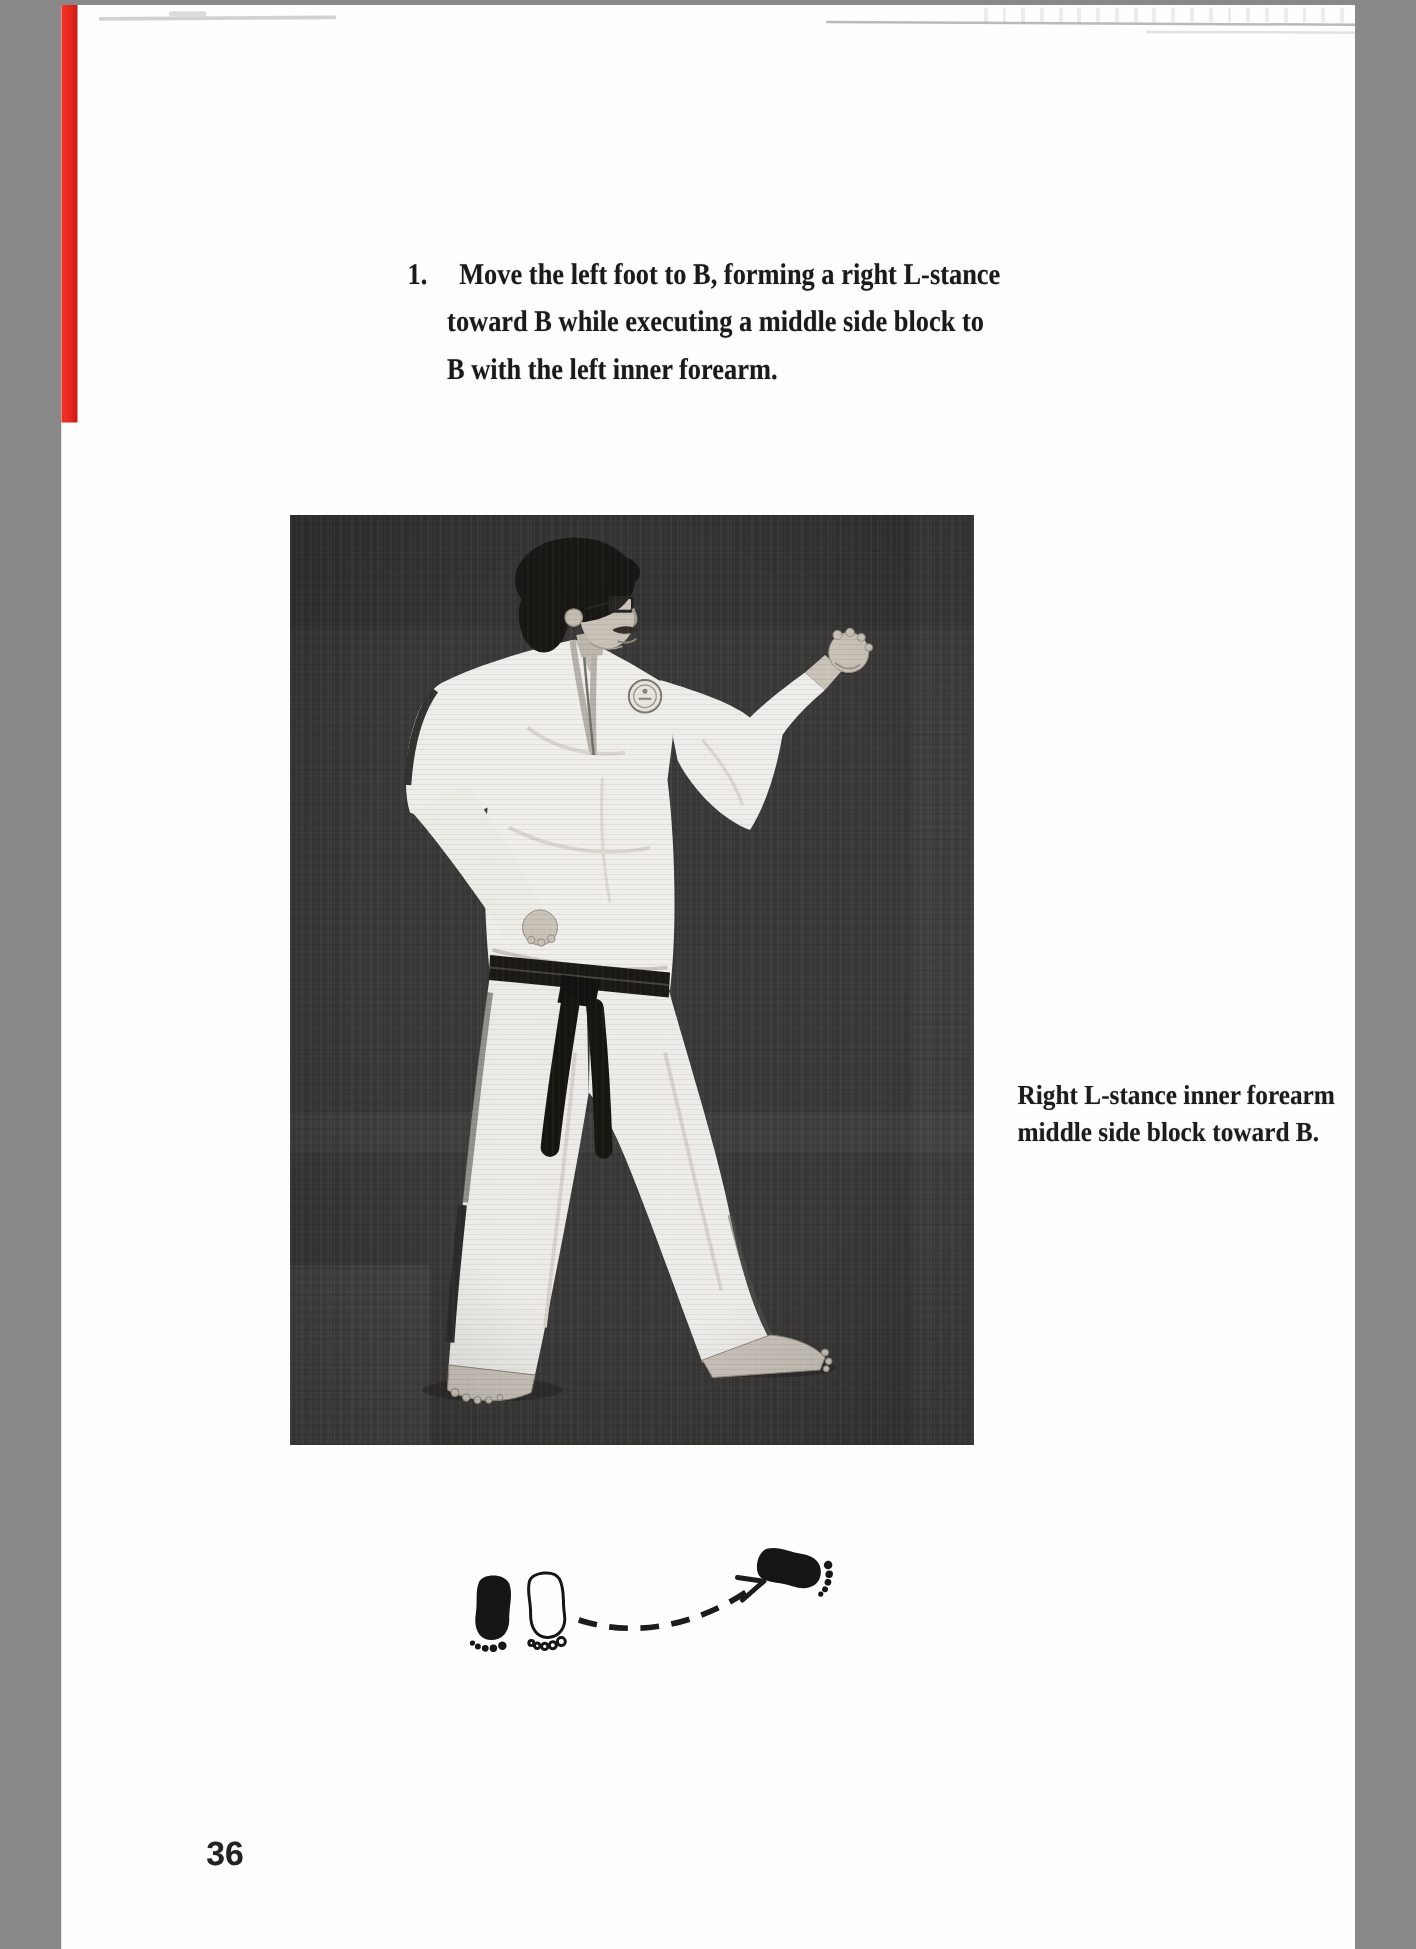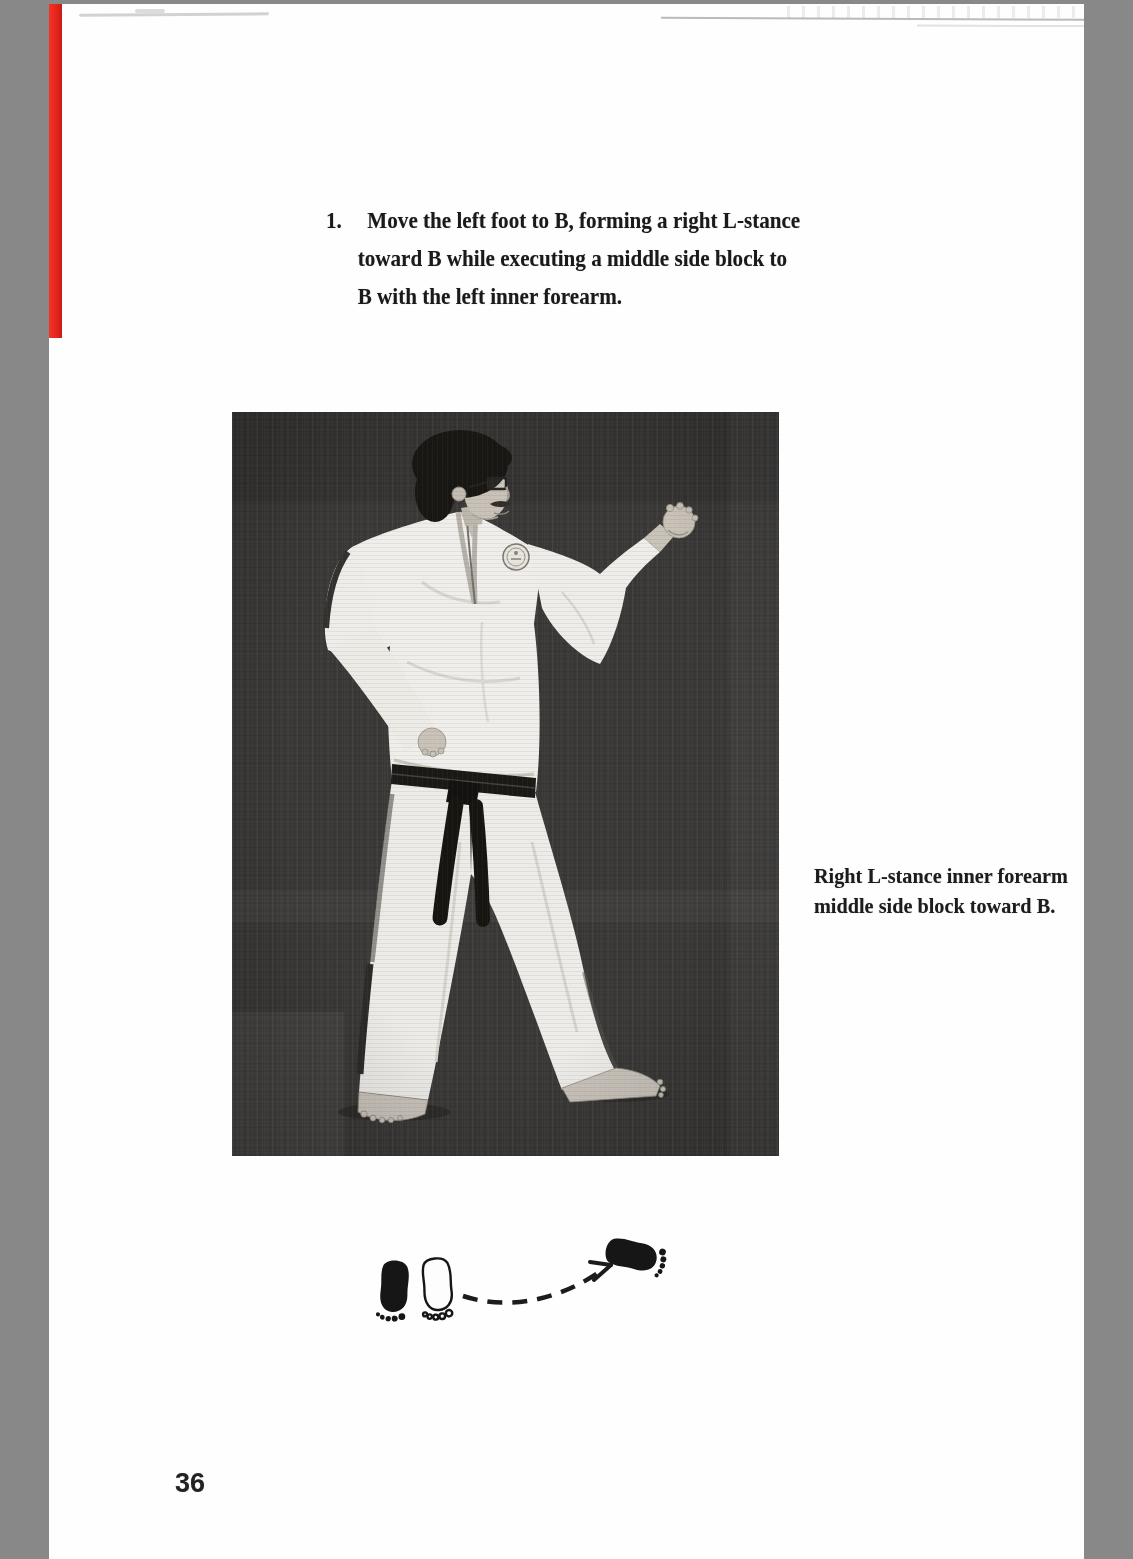--- a/index.html
+++ b/index.html
@@ -54,21 +54,21 @@
     position:absolute;left:765px;top:857px;
     font-size:22px;font-weight:700;color:#1c1c1c;line-height:30px;
     transform:scaleX(.92);transform-origin:0 0;
     text-shadow:0 0 1px rgba(40,40,40,.35);
     white-space:nowrap;
   }
   
   .footwork{position:absolute;left:292px;top:1222px;width:340px;height:110px;}
   
   .page-number{
-    position:absolute;left:126px;top:1464px;
+    position:absolute;left:116px;top:1464px;
     font-family:"Liberation Sans",sans-serif;
     font-size:27px;font-weight:700;color:#222;
     text-shadow:0 0 1px rgba(40,40,40,.3);
   }
 </style>
 </head>
 <body>
 
 <div class="page">
 

